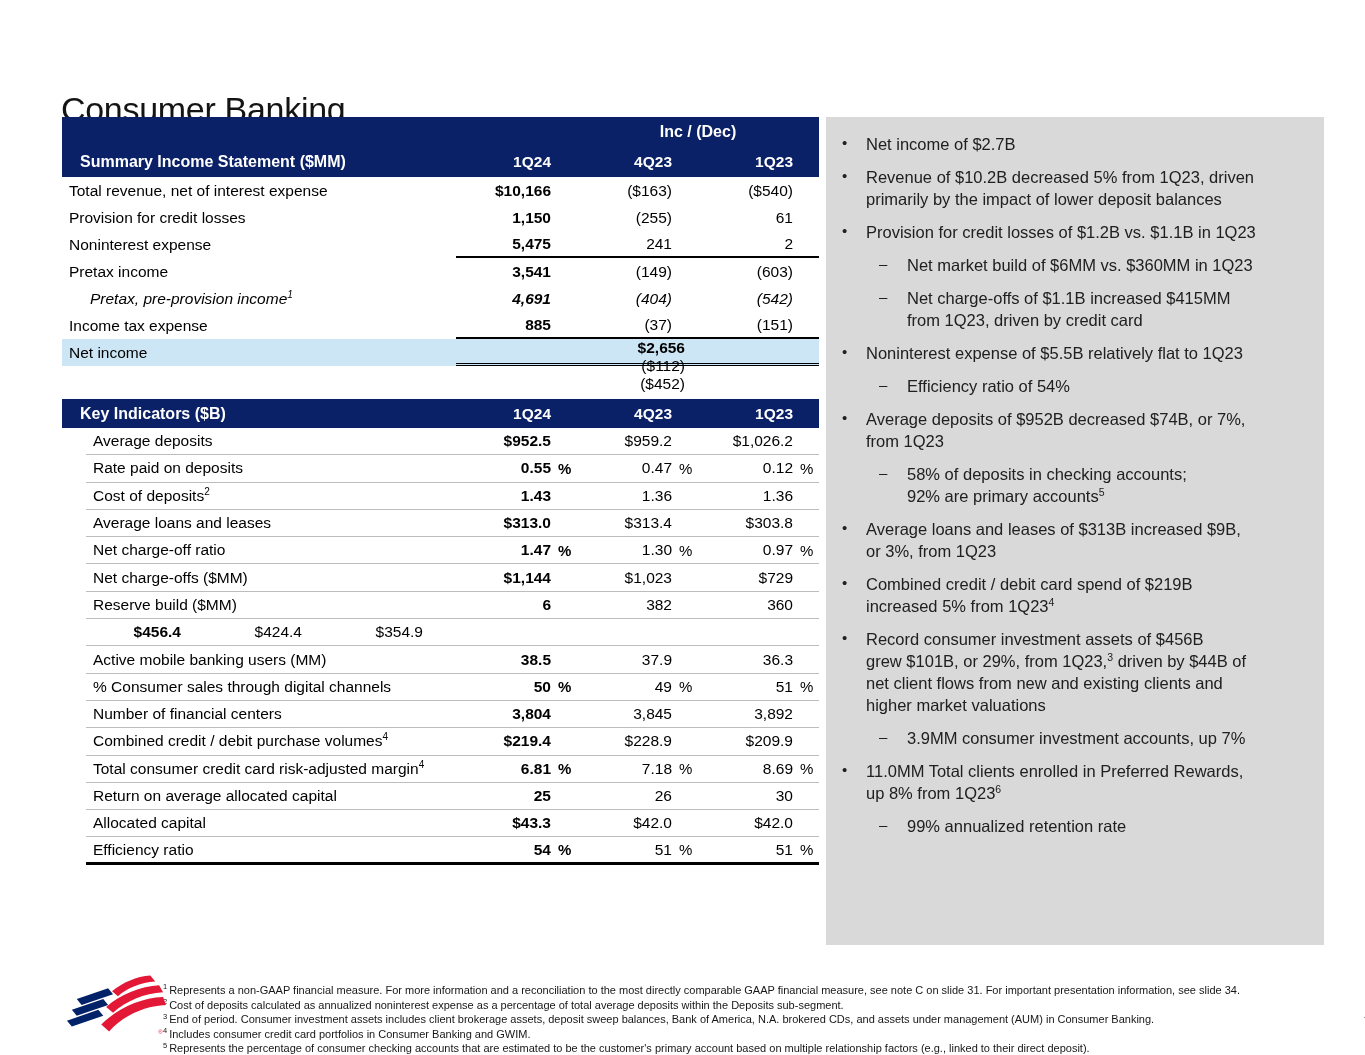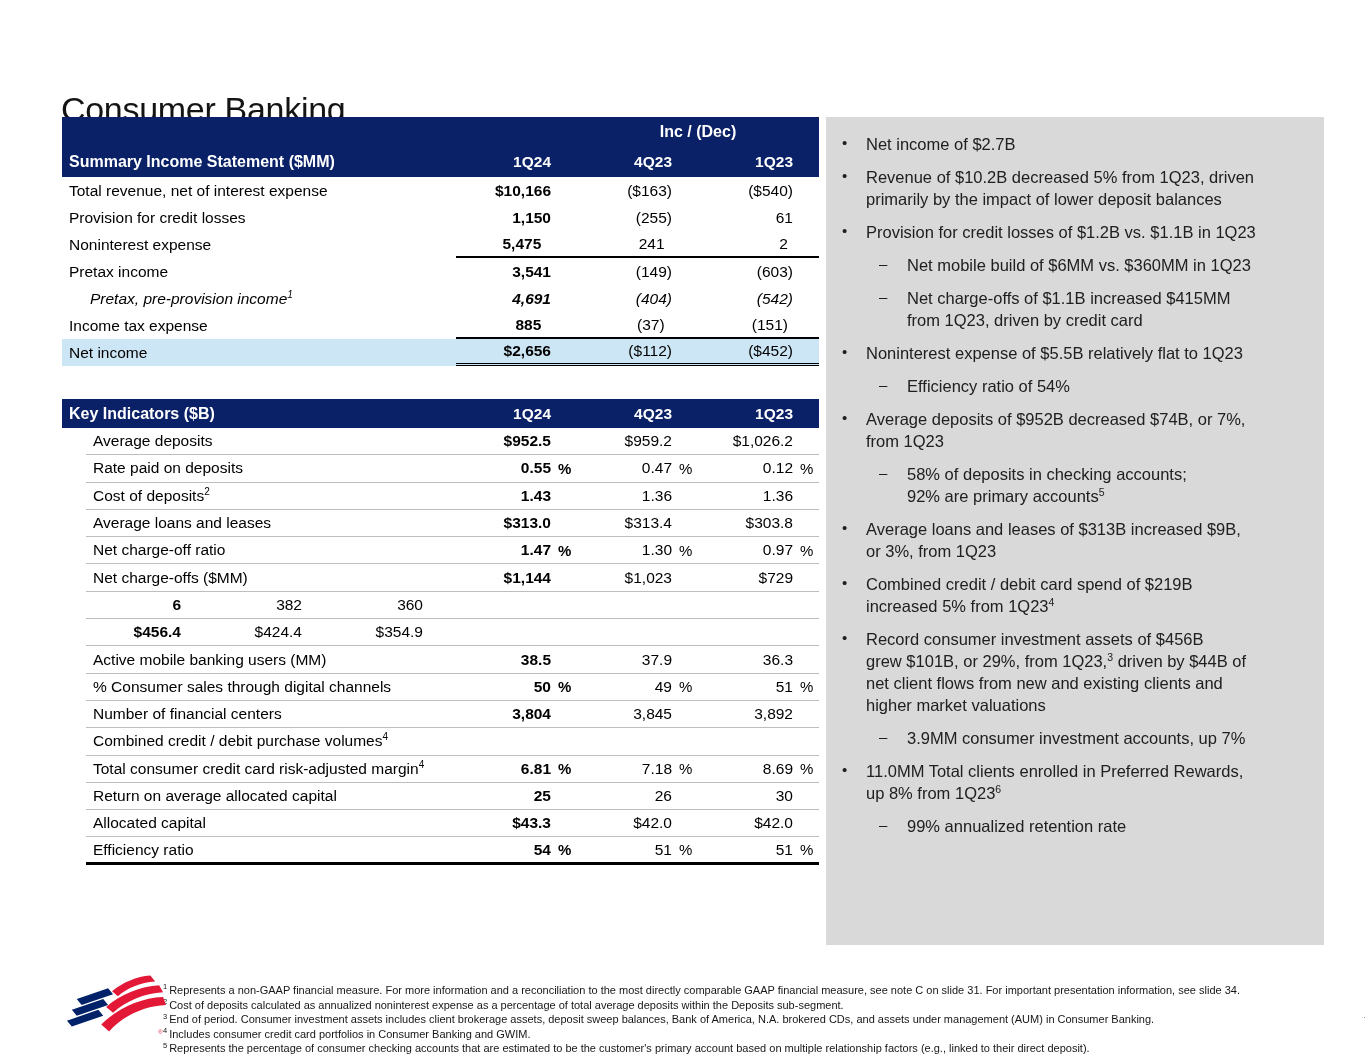--- a/index.html
+++ b/index.html
@@ -14,35 +14,35 @@
   }
 
   
   .table { position:absolute; left:62px; width:757px; }
   #income-table { top:117px; }
   #indicators-table { top:399px; }
 
   .t-head { background:var(--header-navy,#0A2167); color:#fff; }
   .t-row { display:flex; align-items:center; height:27px; font-size:15.5px; }
   #indicators-rows .t-row { height:27.3px;margin-left:24px; }
-  .t-head .t-row { height:30px; }
+  .t-head .t-row { height:30px;padding-left:11px; }
   #indicators-table .t-head .t-row { height:29px; }
   .t-label { flex:1; padding-left:7px; white-space:nowrap; }
   .t-head .t-label { font-weight:bold; font-size:16px; }
   .t-nums { width:363px; height:100%; display:flex; align-items:center; }
   .t-val { width:95px; text-align:right; white-space:nowrap; }
   .t-head .t-val { font-weight:bold; }
   .t-pct { width:26px; padding-left:7px; font-size:15px; }
   .incdec { width:242px; text-align:center; font-weight:bold; font-size:16px; }
   .b { font-weight:bold; }
   .i { font-style:italic; }
   .indent-italic { padding-left:28px; font-style:italic; }
   .highlight { background:var(--highlight-blue,#CDE6F5); }
-  .rule-solid { border-bottom:2px solid #000;gap:7px; }
-  .rule-double { border-bottom:3px double #000; }
+  .rule-solid { border-bottom:2px solid #000; }
+  .rule-double { border-bottom:3px double #000;flex-direction:column; }
   #indicators-rows .t-row { border-bottom:1px solid #bdbdbd; }
   #indicators-rows .t-row:last-child { border-bottom:3px solid #000; }
   sup { font-size:10px; vertical-align:super; line-height:0; }
 
   
   .sidebar {
     position:absolute; left:826px; top:117px; width:498px; height:828px;
     background:var(--sidebar-gray,#D9D9D9); padding:16px 12px 0 16px;
   }
   .b1 { display:flex; margin-bottom:11px; }
@@ -242,20 +242,21 @@
         <div class="t-nums">
           <div class="t-val b">$1,144</div>
           <div class="t-pct b"></div>
           <div class="t-val">$1,023</div>
           <div class="t-pct"></div>
           <div class="t-val">$729</div>
           <div class="t-pct"></div>
         </div>
       </div>
       <div class="t-row">
+        <div class="t-label"><span>Reserve build ($MM)</span></div>
         <div class="t-nums">
           <div class="t-val b">6</div>
           <div class="t-pct b"></div>
           <div class="t-val">382</div>
           <div class="t-pct"></div>
           <div class="t-val">360</div>
           <div class="t-pct"></div>
         </div>
       </div>
       <div class="t-row">
@@ -296,20 +297,28 @@
           <div class="t-val b">3,804</div>
           <div class="t-pct b"></div>
           <div class="t-val">3,845</div>
           <div class="t-pct"></div>
           <div class="t-val">3,892</div>
           <div class="t-pct"></div>
         </div>
       </div>
       <div class="t-row">
         <div class="t-label"><span>Combined credit / debit purchase volumes</span><sup>4</sup></div>
+        <div class="t-nums">
+          <div class="t-val b">$219.4</div>
+          <div class="t-pct b"></div>
+          <div class="t-val">$228.9</div>
+          <div class="t-pct"></div>
+          <div class="t-val">$209.9</div>
+          <div class="t-pct"></div>
+        </div>
       </div>
       <div class="t-row">
         <div class="t-label"><span>Total consumer credit card risk-adjusted margin</span><sup>4</sup></div>
         <div class="t-nums">
           <div class="t-val b">6.81</div>
           <div class="t-pct b">%</div>
           <div class="t-val">7.18</div>
           <div class="t-pct">%</div>
           <div class="t-val">8.69</div>
           <div class="t-pct">%</div>
@@ -361,21 +370,21 @@
         <span class="marker">•</span>
         <span class="b-text"><span>Revenue of $10.2B decreased 5% from 1Q23, driven
 primarily by the impact of lower deposit balances</span></span>
       </div>
       <div class="b1">
         <span class="marker">•</span>
         <span class="b-text"><span>Provision for credit losses of $1.2B vs. $1.1B in 1Q23</span></span>
       </div>
       <div class="b1 b2">
         <span class="marker">–</span>
-        <span class="b-text"><span>Net mobile build of $6MM vs. $360MM in 1Q23</span></span>
+        <span class="b-text"><span>Net market build of $6MM vs. $360MM in 1Q23</span></span>
       </div>
       <div class="b1 b2">
         <span class="marker">–</span>
         <span class="b-text"><span>Net charge-offs of $1.1B increased $415MM
 from 1Q23, driven by credit card</span></span>
       </div>
       <div class="b1">
         <span class="marker">•</span>
         <span class="b-text"><span>Noninterest expense of $5.5B relatively flat to 1Q23</span></span>
       </div>

